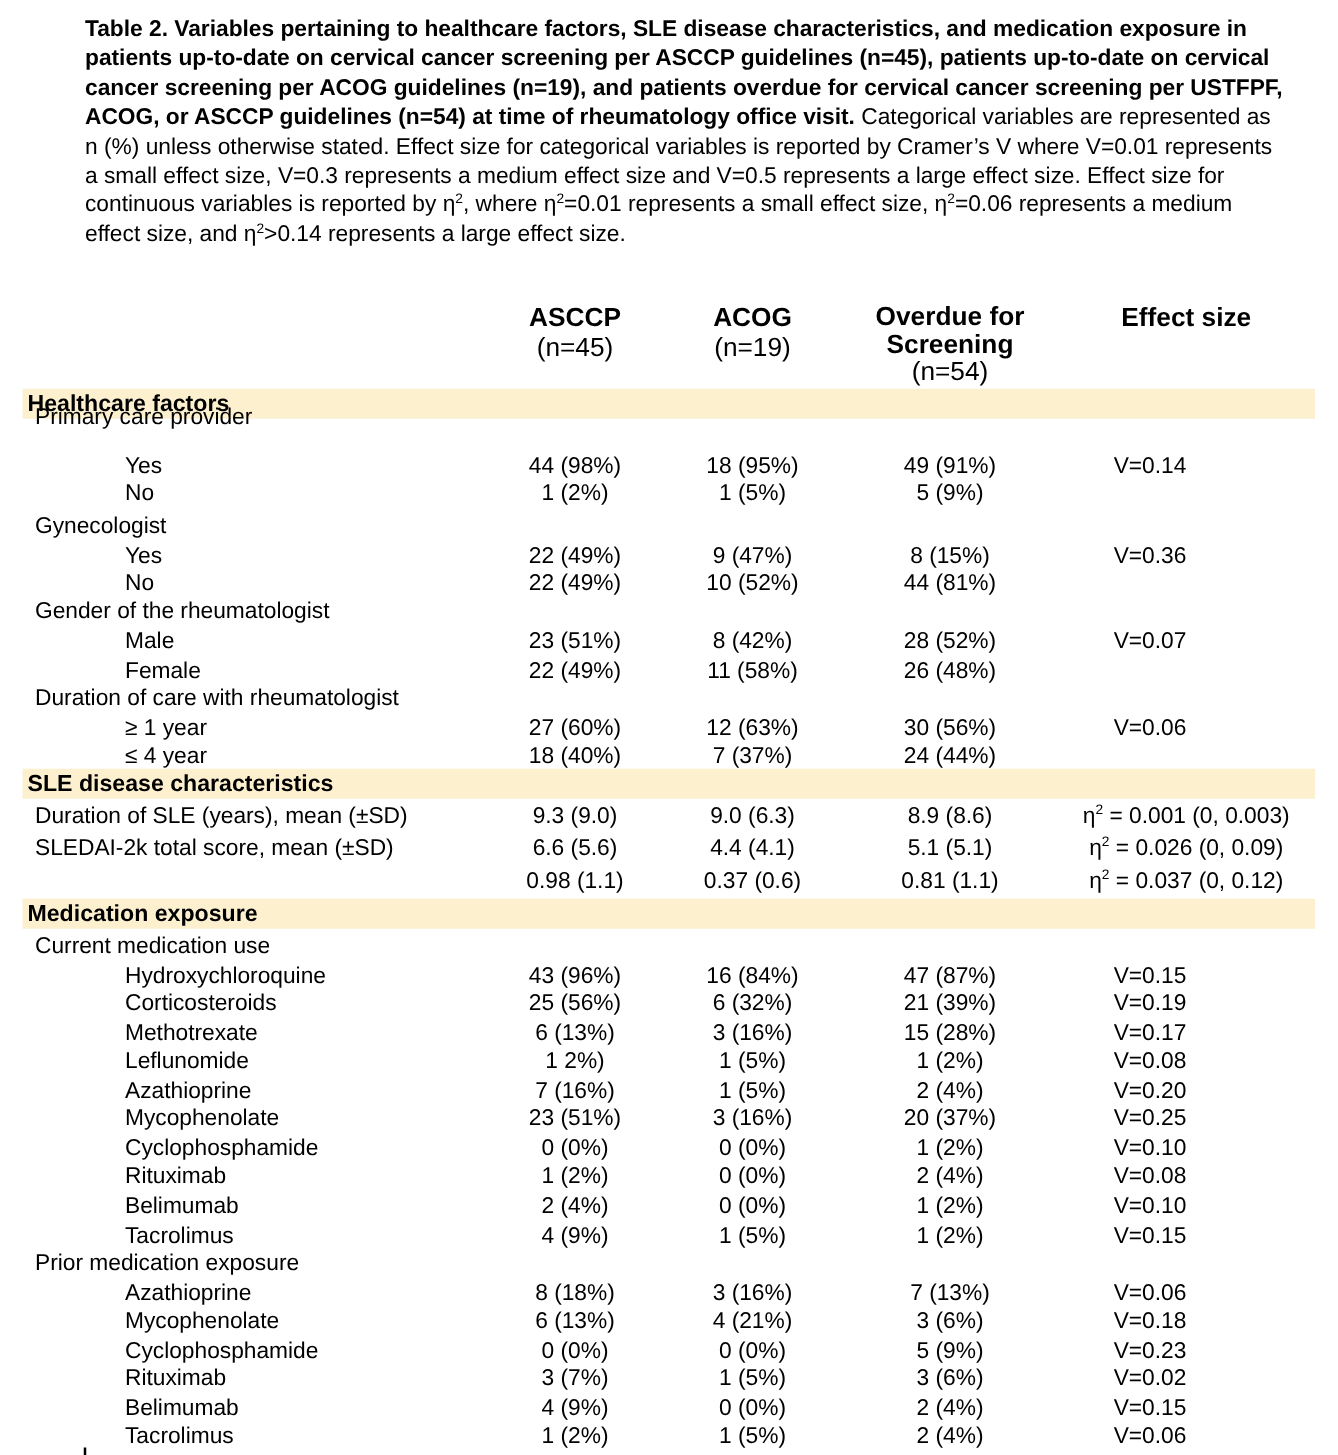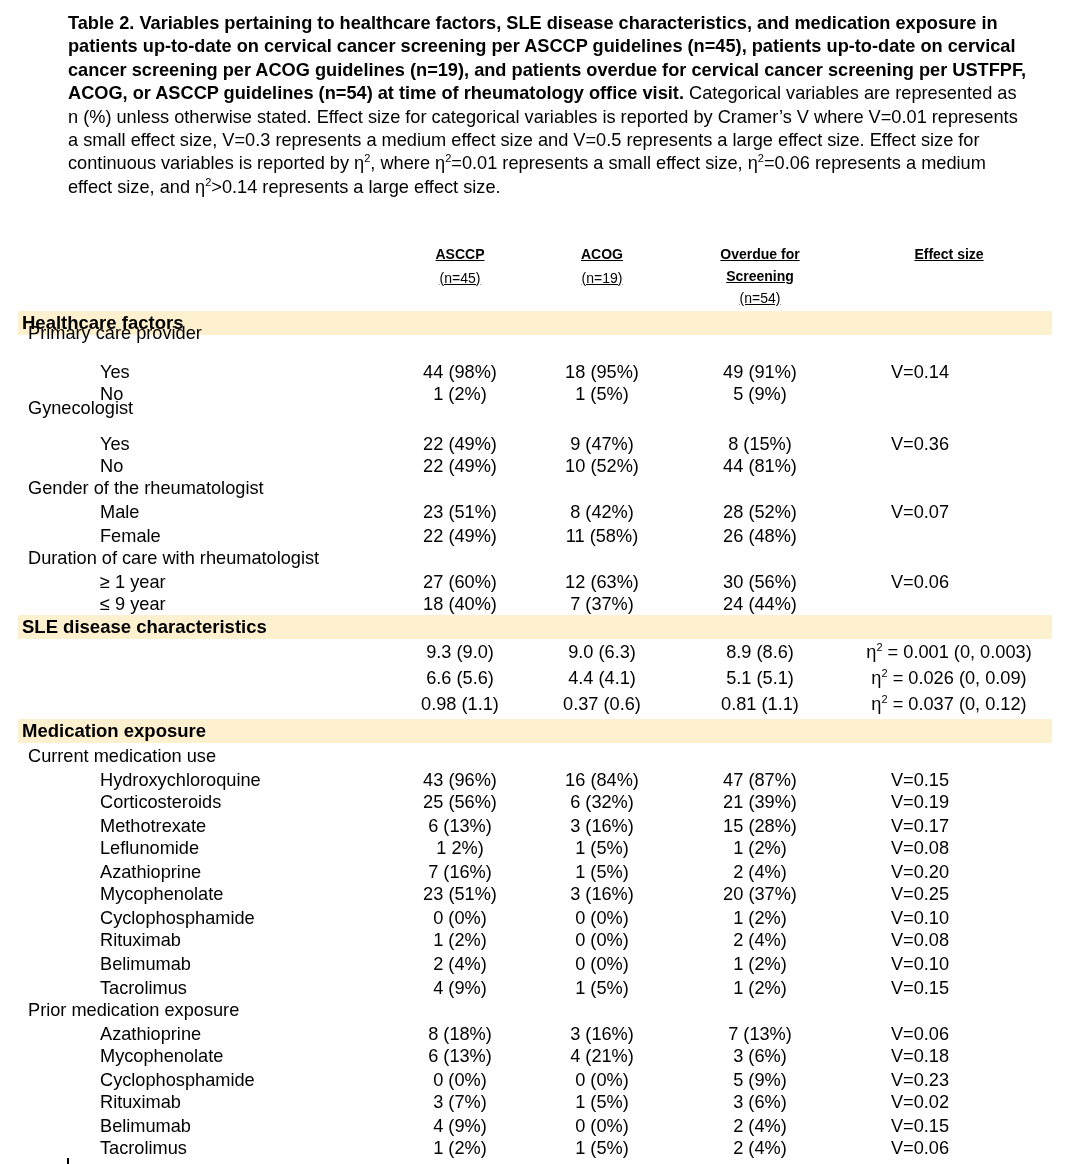--- a/index.html
+++ b/index.html
@@ -1,21 +1,21 @@
 <!DOCTYPE html>
 <html><head>
 <meta charset="utf-8">
 <style>
   html, body { margin:0; padding:0; background:#ffffff; }
   body { width:1070px; height:1164px; position:relative; overflow:hidden;
          font-family:"Liberation Sans", sans-serif; color:#000; }
   .caption { position:absolute; left:68px; top:12px; width:960px;
              font-size:18.2px; line-height:23.4px; }
   .caption b { font-weight:bold; }
-  .hdr { position:absolute; top:243px; text-align:center; font-size:14px; line-height:23.5px;text-decoration:underline; }
+  .hdr { position:absolute; top:243px; text-align:center; font-size:21px; line-height:23.5px; }
   .hdr .t { font-weight:bold; display:block; }
   .band { position:absolute; left:18px; width:1034px; height:24px; background:#fcf0cf; }
   .band span { position:absolute; left:4px; top:0; font-weight:bold; font-size:18.5px; line-height:24px; }
   .row { position:absolute; left:0; width:1070px; font-size:18.2px; height:23px; line-height:23px; }
   .row .lab { position:absolute; left:28px; white-space:nowrap; }
   .row .lab.sub { left:100px; }
   .row .c { position:absolute; text-align:center; white-space:nowrap; }
   .c1 { left:398px; width:124px; }
   .c2 { left:540px; width:124px; }
   .c3 { left:698px; width:124px; }
@@ -51,21 +51,21 @@
     <span class="c c4 v">V=0.14</span>
   </div>
 <div class="row" style="top:383px;">
     <span class="lab sub">No</span>
     <span class="c c1">1 (2%)</span>
     <span class="c c2">1 (5%)</span>
     <span class="c c3">5 (9%)</span>
     <span class="c c4 v"></span>
   </div>
 
-<div class="row" style="top:397px;">
+<div class="row" style="top:409px;">
     <span class="lab">Gynecologist</span>
   </div>
 <div class="row" style="top:433px;">
     <span class="lab sub">Yes</span>
     <span class="c c1">22 (49%)</span>
     <span class="c c2">9 (47%)</span>
     <span class="c c3">8 (15%)</span>
     <span class="c c4 v">V=0.36</span>
   </div>
 <div class="row" style="top:455px;">
@@ -98,37 +98,39 @@
     <span class="lab">Duration of care with rheumatologist</span>
   </div>
 <div class="row" style="top:571px;">
     <span class="lab sub">≥ 1 year</span>
     <span class="c c1">27 (60%)</span>
     <span class="c c2">12 (63%)</span>
     <span class="c c3">30 (56%)</span>
     <span class="c c4 v">V=0.06</span>
   </div>
 <div class="row" style="top:593px;">
-    <span class="lab sub">≤ 9 year</span>
+    <span class="lab sub">≤ 4 year</span>
     <span class="c c1">18 (40%)</span>
     <span class="c c2">7 (37%)</span>
     <span class="c c3">24 (44%)</span>
     <span class="c c4 v"></span>
   </div>
 
 <div class="band" style="top:615px;">
     <span>SLE disease characteristics</span>
   </div>
 <div class="row" style="top:641px;">
+    <span class="lab">Duration of SLE (years), mean (±SD)</span>
     <span class="c c1">9.3 (9.0)</span>
     <span class="c c2">9.0 (6.3)</span>
     <span class="c c3">8.9 (8.6)</span>
     <span class="c c4"><span>η</span><sup>2</sup><span> = 0.001 (0, 0.003)</span></span>
   </div>
 <div class="row" style="top:667px;">
+    <span class="lab">SLEDAI-2k total score, mean (±SD)</span>
     <span class="c c1">6.6 (5.6)</span>
     <span class="c c2">4.4 (4.1)</span>
     <span class="c c3">5.1 (5.1)</span>
     <span class="c c4"><span>η</span><sup>2</sup><span> = 0.026 (0, 0.09)</span></span>
   </div>
 <div class="row" style="top:693px;">
     <span class="c c1">0.98 (1.1)</span>
     <span class="c c2">0.37 (0.6)</span>
     <span class="c c3">0.81 (1.1)</span>
     <span class="c c4"><span>η</span><sup>2</sup><span> = 0.037 (0, 0.12)</span></span>

